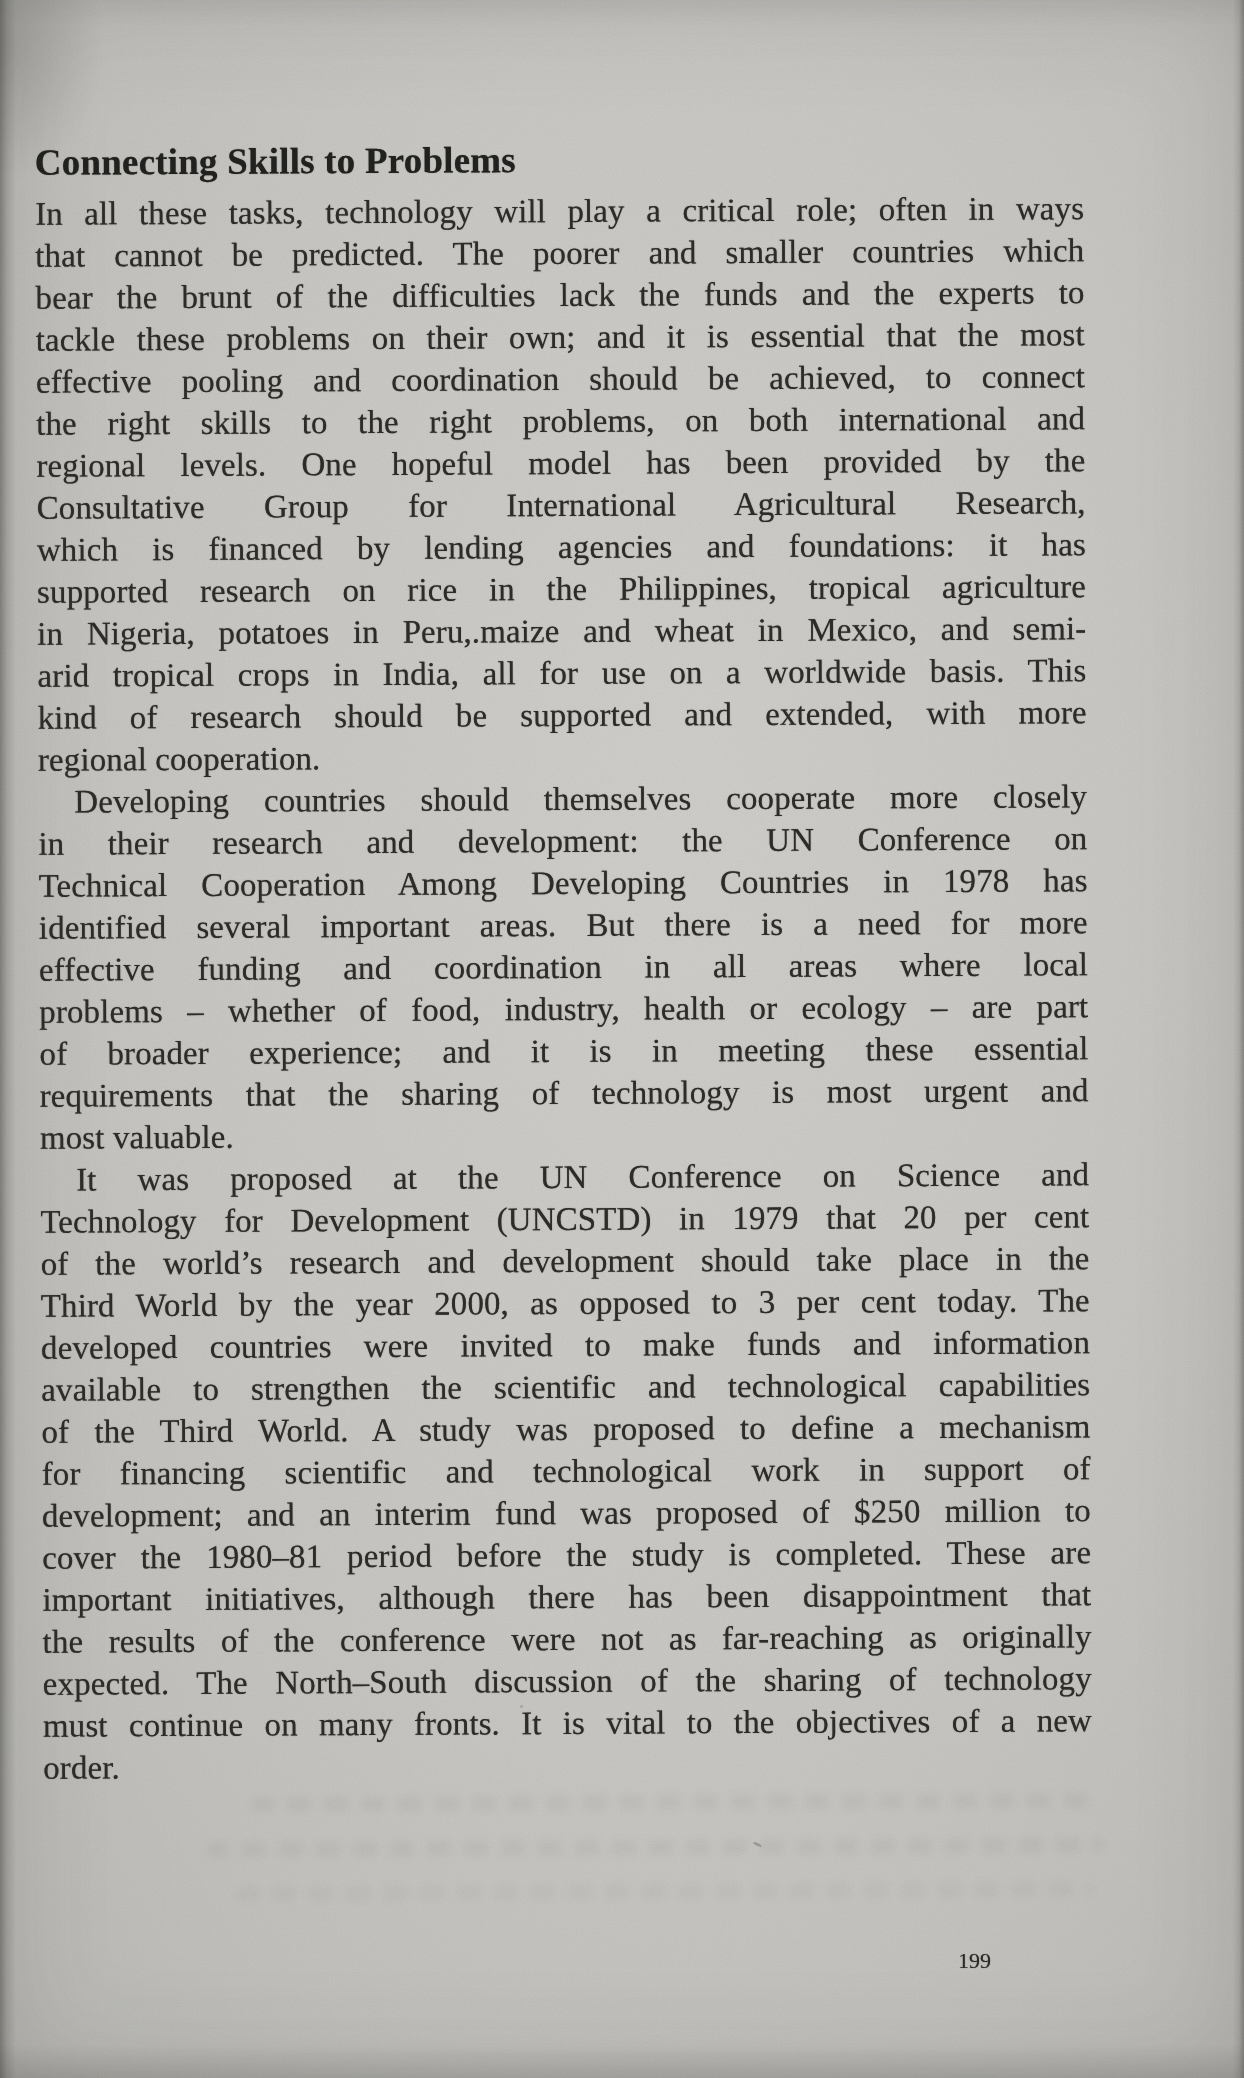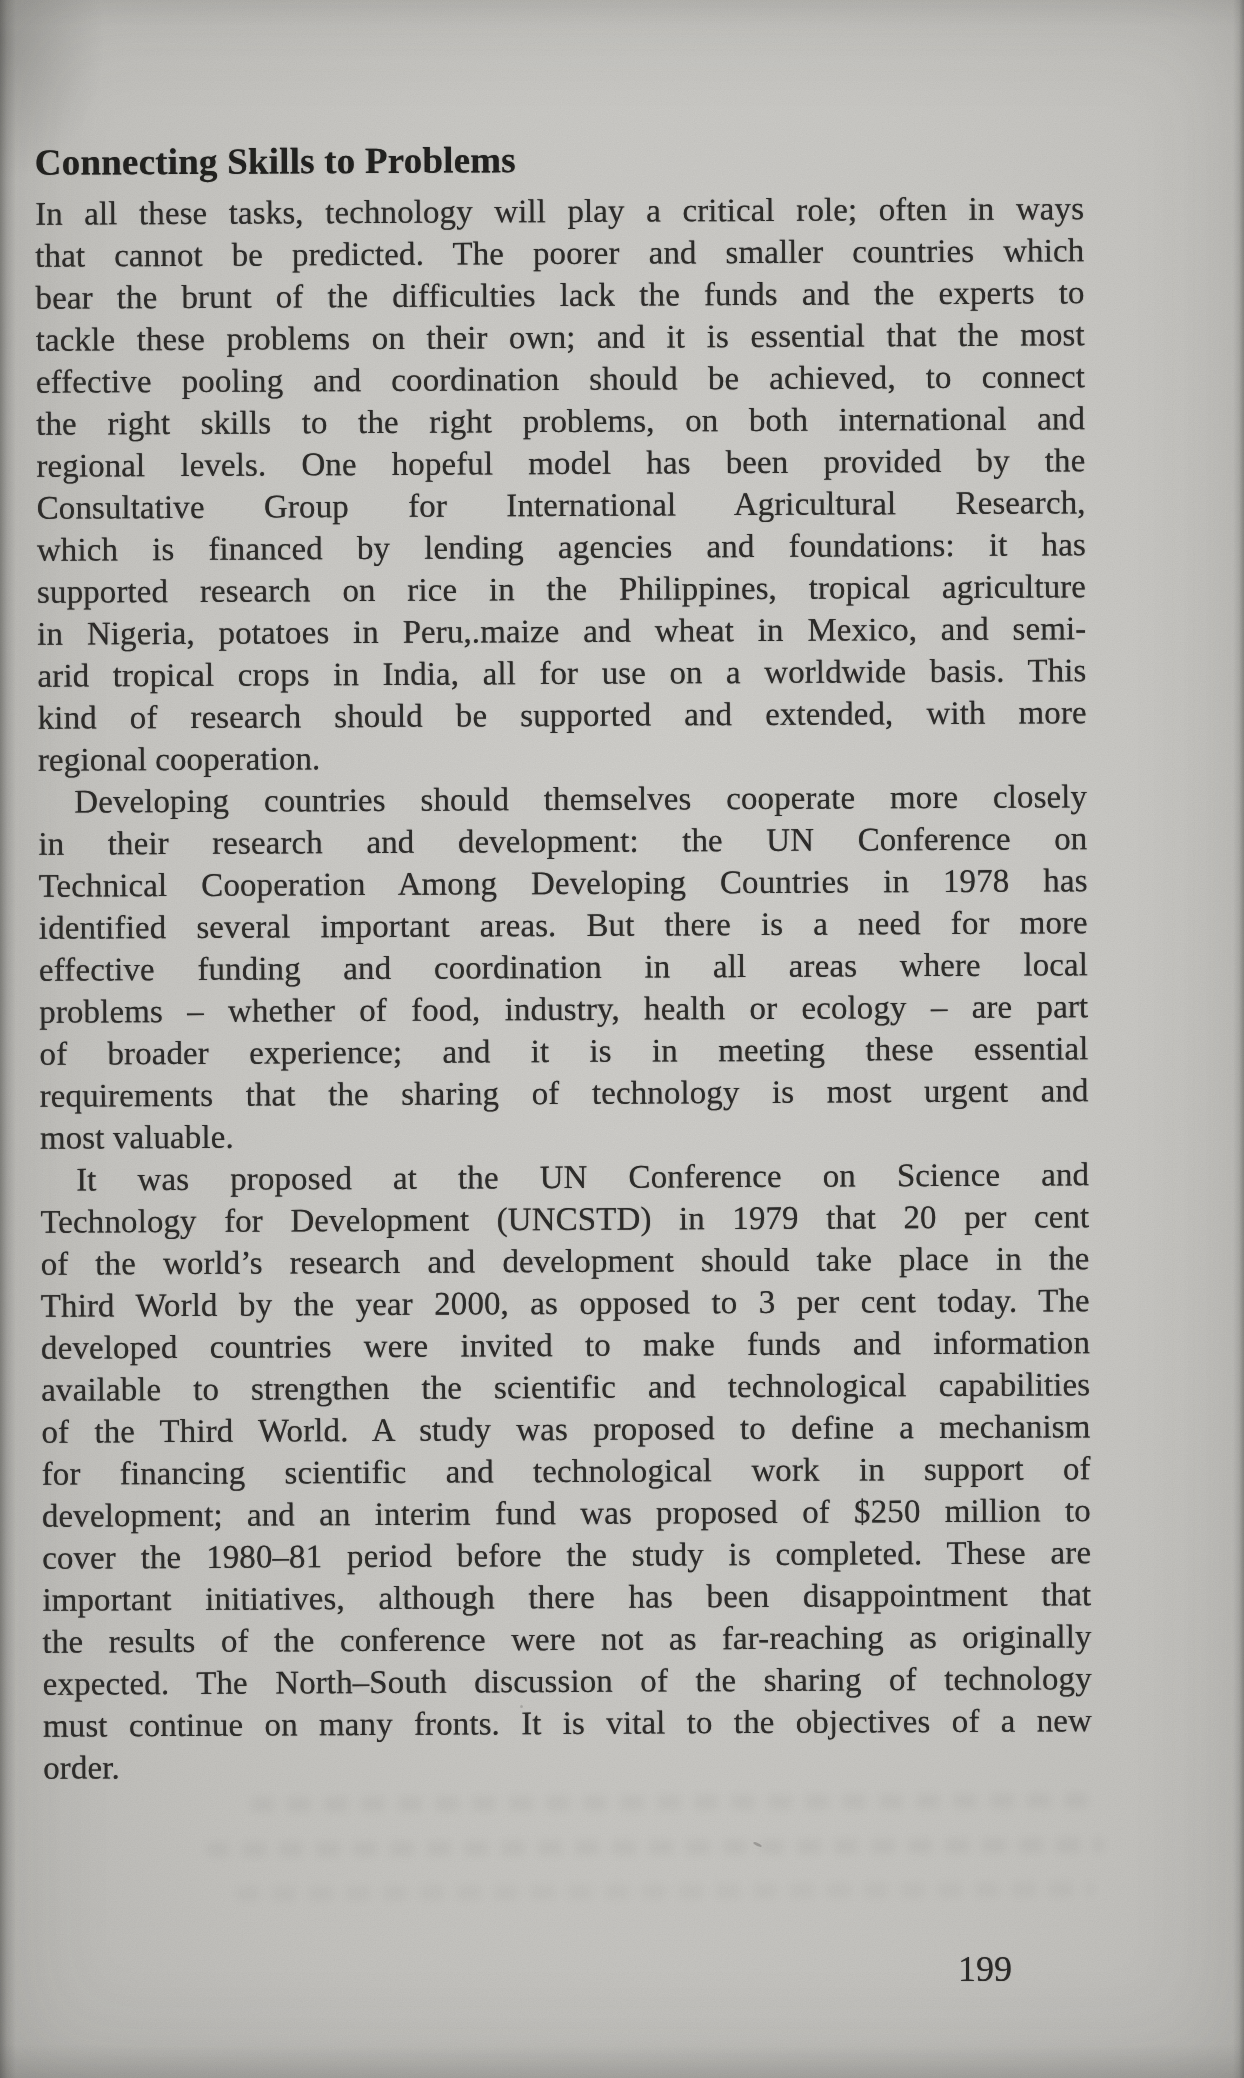--- a/index.html
+++ b/index.html
@@ -36,21 +36,21 @@
     height:42px;
     text-align:justify;
     text-align-last:justify;
     text-shadow:0 0 1px rgba(46,45,43,.72);
     letter-spacing:.1px;
   }
   .ln.last { text-align-last:left; }
   .ln.ind  { text-indent:36px; }
   .pageno {
     position:absolute; left:958px; top:1948px;
-    font-size:36px; color:#2c2b29;
+    font-size:22px; color:#2c2b29;
     text-shadow:0 0 1px rgba(44,43,41,.7);
   }
   .ghost {
     position:absolute; height:15px; border-radius:8px;
     filter:blur(4px); opacity:.055;
     background:repeating-linear-gradient(90deg,#4a4a48 0 24px, transparent 24px 37px);
     transform:rotate(-0.3deg);
   }
   .g1 { left:250px; top:1795px; width:840px; }
   .g2 { left:205px; top:1840px; width:900px; }

